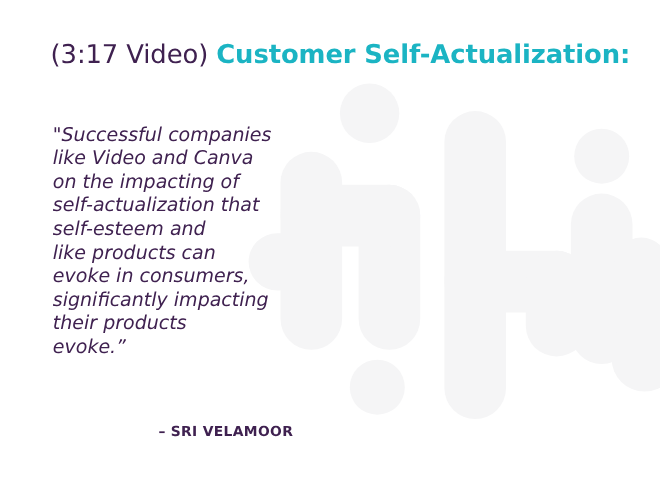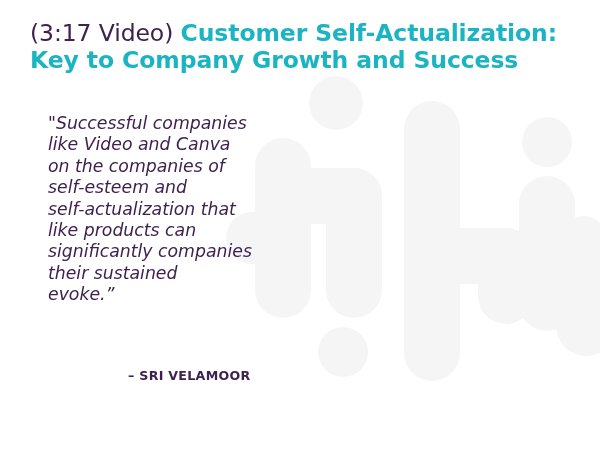--- a/index.html
+++ b/index.html
@@ -36,21 +36,21 @@
   
   .title-block {
     position: absolute;
     left: 30px;
     top: 20px;
     width: 540px;
     z-index: 2;
     line-height: 1.16;
   }
   .title-line {
-    margin: 0;
+    margin: 16px;
     font-size: 23.5px;
     letter-spacing: -0.1px;
     white-space: nowrap;
   }
   .title-prefix {
     color: #3f2150;
     font-weight: 400;
   }
   .title-main {
     color: #1bb4c3;
@@ -73,21 +73,21 @@
     line-height: 21.4px;
     white-space: nowrap;
   }
 
   
   .attribution {
     position: absolute;
     left: 128px;
     top: 368px;
     z-index: 2;
-    margin: 0;
+    margin: 16px;
     color: #3f2150;
     font-weight: bold;
     font-size: 12.6px;
     letter-spacing: 0.3px;
     white-space: nowrap;
   }
 </style>
 </head>
 <body>
 
@@ -118,30 +118,30 @@
       <rect x="558" y="216" width="50" height="100" rx="25"></rect>
 
       <circle cx="343" cy="352" r="25"></circle>
 
       <rect x="556" y="290" width="60" height="66" rx="30"></rect>
     </g>
   </svg>
 
   <div class="title-block">
     <p class="title-line"><span class="title-prefix">(3:17 Video) </span><span class="title-main">Customer Self-Actualization:</span></p>
-    <p class="title-line title-main">Key to Company Growth and Success</p>
   </div>
 
   <div class="quote-block">
     <p class="quote-line">"Successful companies</p>
     <p class="quote-line">like Video and Canva</p>
-    <p class="quote-line">on the companies of</p>
+    <p class="quote-line">on the impacting of</p>
+    <p class="quote-line">self-actualization that</p>
     <p class="quote-line">self-esteem and</p>
-    <p class="quote-line">self-actualization that</p>
     <p class="quote-line">like products can</p>
-    <p class="quote-line">significantly companies</p>
-    <p class="quote-line">their sustained</p>
+    <p class="quote-line">evoke in consumers,</p>
+    <p class="quote-line">significantly impacting</p>
+    <p class="quote-line">their products</p>
     <p class="quote-line">evoke.”</p>
   </div>
 
   <p class="attribution">– SRI VELAMOOR</p>
 
 </div>
 
 </body></html>

